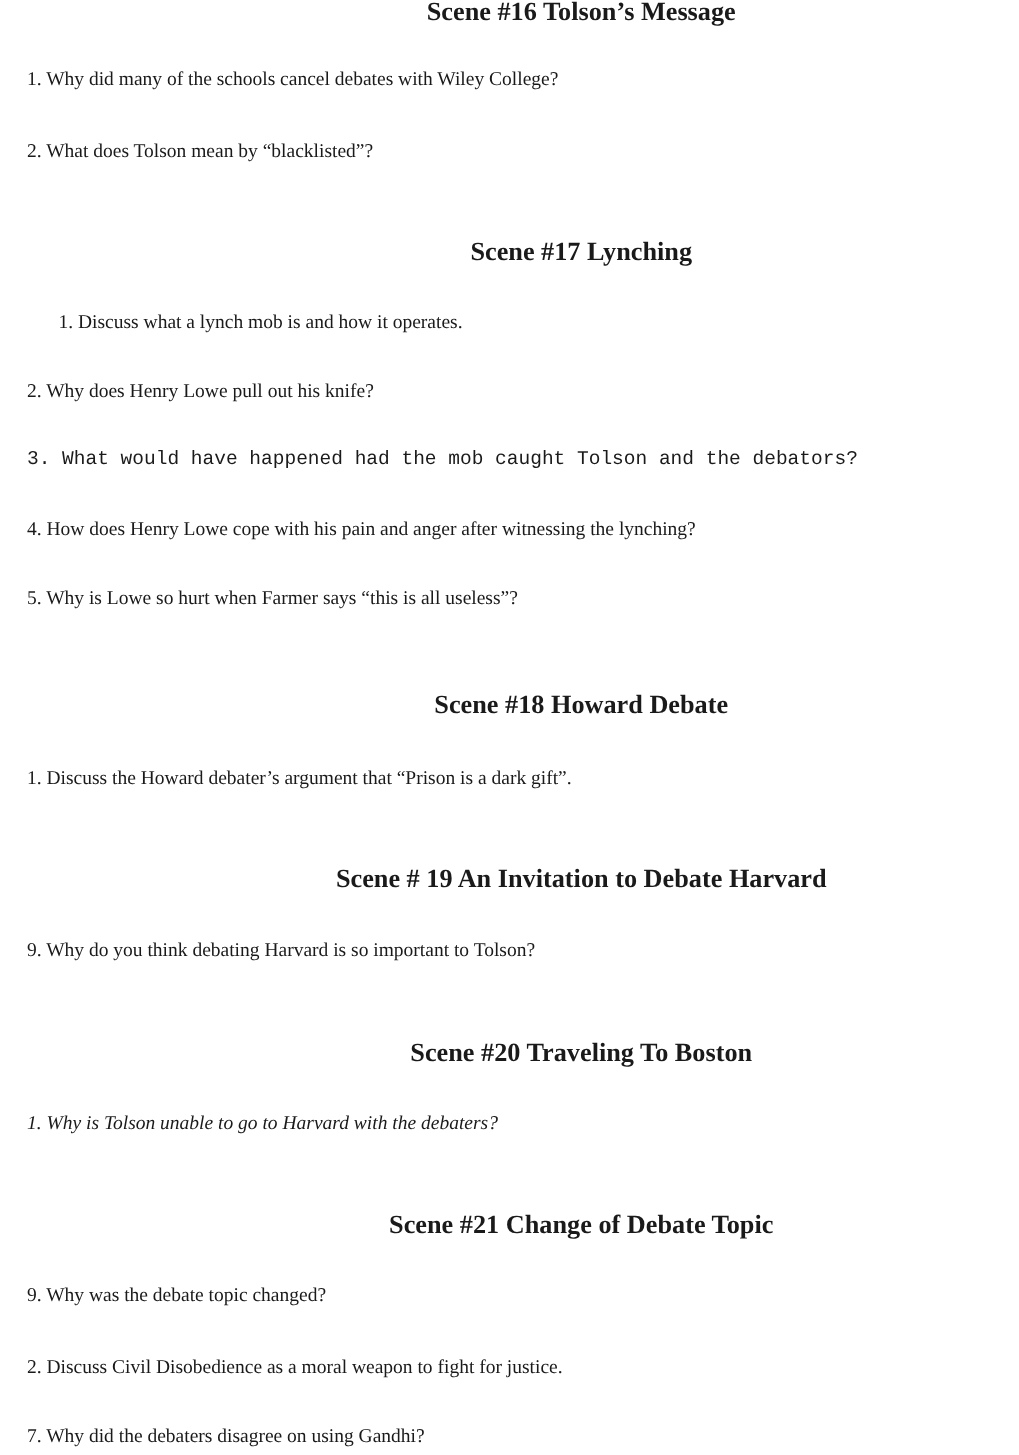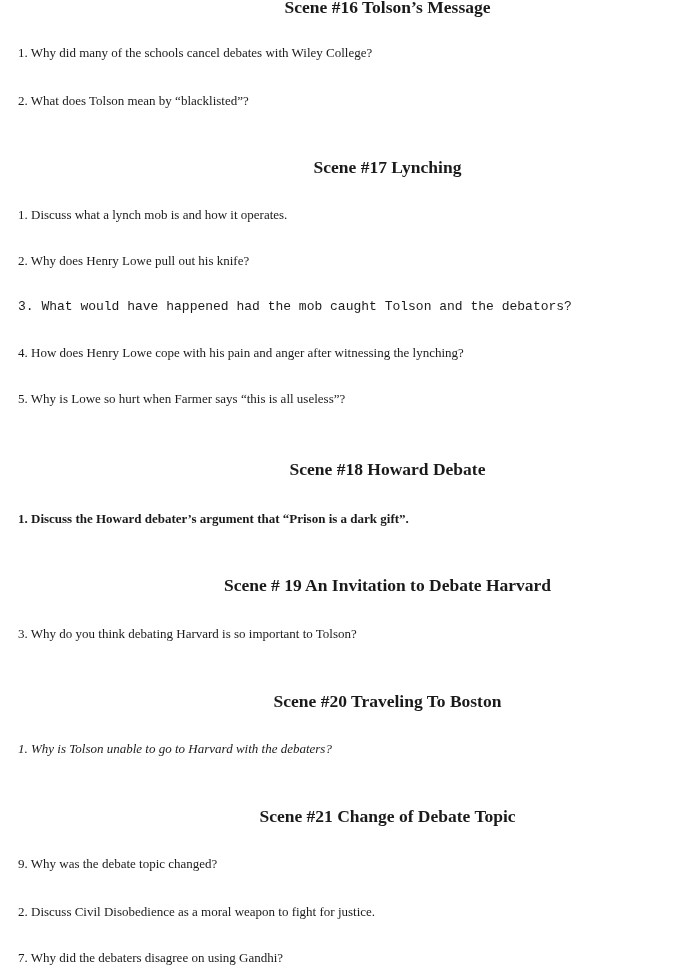--- a/index.html
+++ b/index.html
@@ -34,31 +34,31 @@
     }
   </style>
 </head>
 <body>
 
 <div class="line heading" style="top:8px; left:48px;">Scene #16 Tolson’s Message</div>
 <div class="line question" style="top:52px;">1. Why did many of the schools cancel debates with Wiley College?</div>
 <div class="line question" style="top:100px;">2. What does Tolson mean by “blacklisted”?</div>
 
 <div class="line heading" style="top:168px; left:48px;">Scene #17 Lynching</div>
-<div class="line question" style="top:214px;">1. Discuss what a lynch mob is and how it operates.</div>
+<div class="line question" style="top:214px;margin-left:21px;">1. Discuss what a lynch mob is and how it operates.</div>
 <div class="line question" style="top:260px;">2. Why does Henry Lowe pull out his knife?</div>
 <div class="line question" style="top:306px;font-family:Liberation Mono, monospace;">3. What would have happened had the mob caught Tolson and the debators?</div>
 <div class="line question" style="top:352px;">4. How does Henry Lowe cope with his pain and anger after witnessing the lynching?</div>
 <div class="line question" style="top:398px;">5. Why is Lowe so hurt when Farmer says “this is all useless”?</div>
 
 <div class="line heading" style="top:470px; left:48px;">Scene #18 Howard Debate</div>
-<div class="line question" style="top:518px;font-weight:bold;">1. Discuss the Howard debater’s argument that “Prison is a dark gift”.</div>
+<div class="line question" style="top:518px;">1. Discuss the Howard debater’s argument that “Prison is a dark gift”.</div>
 
 <div class="line heading" style="top:586px; left:48px;">Scene # 19 An Invitation to Debate Harvard</div>
-<div class="line question" style="top:633px;">3. Why do you think debating Harvard is so important to Tolson?</div>
+<div class="line question" style="top:633px;">9. Why do you think debating Harvard is so important to Tolson?</div>
 
 <div class="line heading" style="top:702px; left:48px;">Scene #20 Traveling To Boston</div>
 <div class="line question" style="top:748px;font-style:italic;">1. Why is Tolson unable to go to Harvard with the debaters?</div>
 
 <div class="line heading" style="top:817px; left:48px;">Scene #21 Change of Debate Topic</div>
 <div class="line question" style="top:863px;">9. Why was the debate topic changed?</div>
 <div class="line question" style="top:911px;">2. Discuss Civil Disobedience as a moral weapon to fight for justice.</div>
 <div class="line question" style="top:957px;">7. Why did the debaters disagree on using Gandhi?</div>
 
 </body></html>

